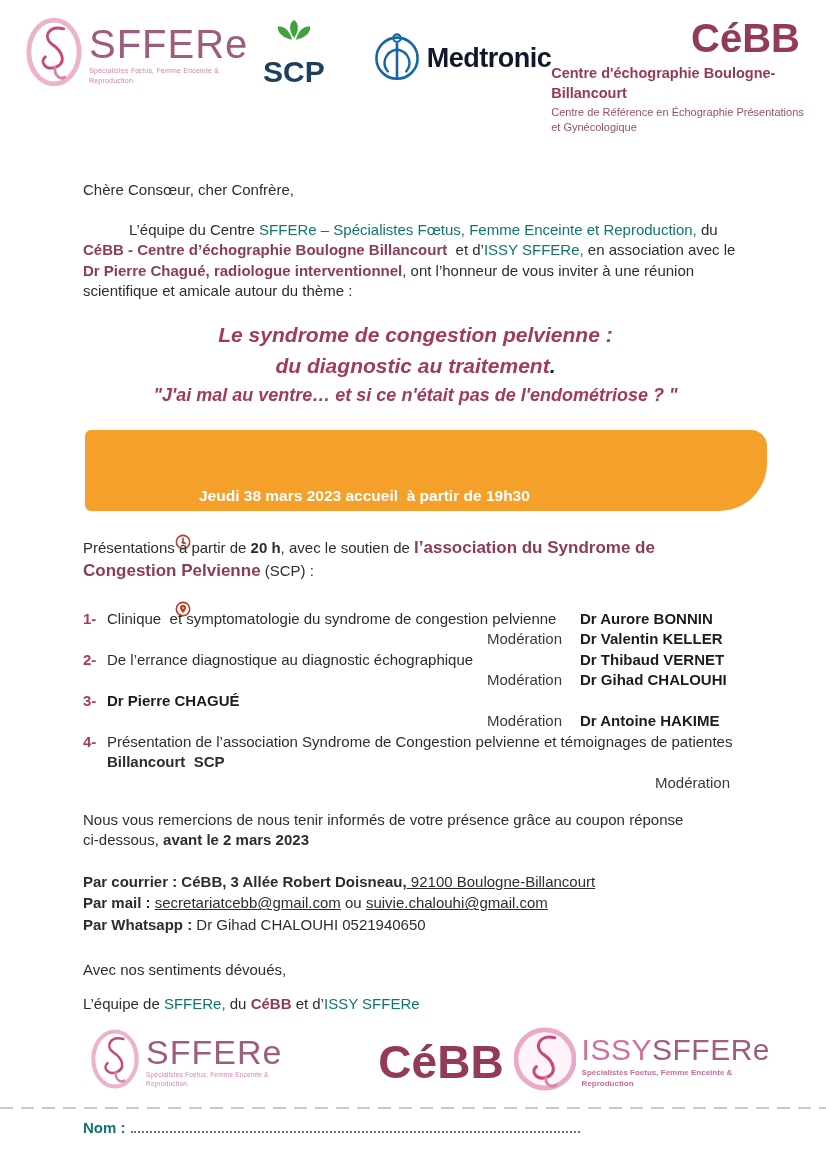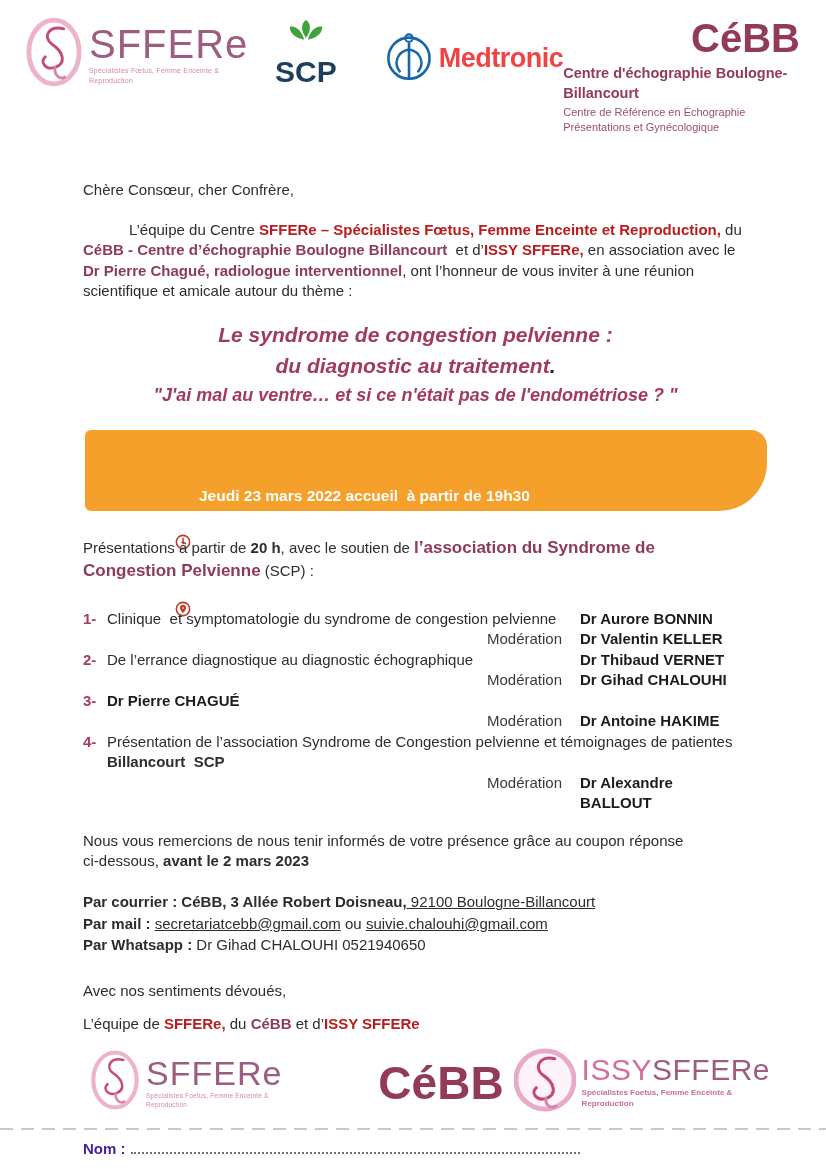--- a/index.html
+++ b/index.html
@@ -9,33 +9,33 @@
     position:relative;overflow:hidden;line-height:1.36;
   }
   .content{padding:0 78px 0 83px;margin-top:45px;}
 
   
   .logo-row{display:flex;align-items:flex-start;padding:16px 12px 0 25px;}
   .sffere-logo{display:flex;align-items:center;width:218px;}
   .sffere-text{margin-left:6px;}
   .sffere-name{font-size:40px;color:#9d5c80;letter-spacing:1px;line-height:1;}
   .sffere-tag{font-size:7px;color:#d884ae;margin-top:2px;letter-spacing:.2px;}
-  .scp-logo{display:flex;flex-direction:column;align-items:center;margin-left:32px;margin-top:4px;justify-content:flex-end;}
+  .scp-logo{display:flex;flex-direction:column;align-items:center;margin-left:20px;margin-top:4px;justify-content:flex-end;}
   .scp-name{font-size:30px;font-weight:bold;color:#1c3f5e;line-height:1;margin-top:-2px;}
   .medtronic-logo{display:flex;align-items:center;margin-left:46px;margin-top:14px;}
-  .medtronic-name{font-size:27px;font-weight:bold;color:#ef4444;margin-left:4px;letter-spacing:-.5px;}
+  .medtronic-name{font-size:27px;font-weight:bold;color:#0f172a;margin-left:4px;letter-spacing:-.5px;}
   .cebb-block{margin-left:auto;margin-top:2px;text-align:left;}
   .cebb-title{font-size:40px;font-weight:bold;color:#93395a;text-align:right;padding-right:14px;line-height:1;}
   .cebb-line1{font-size:14.5px;font-weight:bold;color:#93395a;margin-top:6px;}
   .cebb-line2{font-size:11px;color:#9c4e68;margin-top:2px;}
 
   
   .salutation{margin-top:28px;}
   .intro{margin-top:19px;text-indent:46px;text-align:left;}
-  .seg-pink{color:#b91c1c;font-weight:bold;}
+  .seg-pink{color:#0f766e;font-weight:normal;}
   .seg-maroon{color:#8e3a59;font-weight:bold;}
   .seg-b{font-weight:bold;}
   .seg-u{text-decoration:underline;}
   .seg-dot{color:#222;}
   .seg-maroon-lg{color:#8e3a59;font-weight:bold;font-size:17px;}
 
   .title-block{margin-top:18px;text-align:center;color:#a23a5f;font-weight:bold;font-style:italic;}
   .title-l1,.title-l2{font-size:21px;line-height:31px;}
   .title-l3{font-size:18px;line-height:28px;}
 
@@ -76,21 +76,21 @@
   .issy-name{font-size:30px;line-height:1;letter-spacing:.5px;}
   .issy-pink{color:#d36fa0;}
   .issy-mauve{color:#9d5c80;}
   .issy-tag{font-size:8px;color:#c86d9b;font-weight:bold;margin-top:3px;}
 
   
   .cutline{margin-top:9px;height:2px;width:100%;
     background:repeating-linear-gradient(90deg,#c9c9c9 0 13px,transparent 13px 21px);}
   .form{margin-top:8px;}
   .form-row{display:flex;align-items:baseline;width:497px;line-height:21px;}
-  .form-label{font-weight:bold;color:#4c1d95;margin-right:5px;white-space:nowrap;}
+  .form-label{font-weight:bold;color:#0f766e;margin-right:5px;white-space:nowrap;}
   .dotline{flex:1;border-bottom:2px dotted #6f6f6f;height:0.85em;}
 </style>
 </head>
 <body>
 
 <div class="page">
 
   <div class="logo-row">
     <div class="sffere-logo">
       <span>
@@ -149,21 +149,21 @@
     </div>
 
     <div class="event-box">
       <div class="evt-line">
         <span class="evt-icon">
           <svg width="16" height="16" viewBox="0 0 20 20">
             <circle cx="10" cy="10" r="8.3" fill="none" stroke="#c23a2b" stroke-width="2"></circle>
             <path d="M10 5.5 L10 10 L13.2 12" stroke="#c23a2b" stroke-width="2" fill="none" stroke-linecap="round"></path>
           </svg>
         </span>
-        <span>Jeudi 23 mars 2022 accueil  à partir de 19h30</span>
+        <span>Jeudi 38 mars 2023 accueil  à partir de 19h30</span>
       </div>
       <div class="evt-line">
         <span class="evt-icon">
           <svg width="16" height="16" viewBox="0 0 20 20">
             <circle cx="10" cy="10" r="8.3" fill="none" stroke="#c23a2b" stroke-width="2"></circle>
             <path d="M10 4.8 C7.7 4.8 6.1 6.5 6.1 8.6 C6.1 11 10 14.8 10 14.8 C10 14.8 13.9 11 13.9 8.6 C13.9 6.5 12.3 4.8 10 4.8 Z" fill="#c23a2b"></path>
             <circle cx="10" cy="8.6" r="1.5" fill="#f5a02b"></circle>
           </svg>
         </span>
         <span>Radisson Blu, 31-33 av. Edouard Vaillant -92100 Boulogne-Billancourt</span>
@@ -207,21 +207,20 @@
       </div>
 
       <div class="prog-row">
         <span class="prog-num">4-</span>
         <span class="prog-topic">Présentation de l’association Syndrome de Congestion pelvienne et témoignages de patientes</span>
       </div>
       <div class="prog-speaker-line">Billancourt  SCP</div>
       <div class="prog-row">
         <span class="prog-num"></span>
         <span class="prog-mod">Modération</span>
-        <span class="prog-name">Dr Alexandre BALLOUT</span>
       </div>
     </div>
 
     <div class="thanks">
       <div>Nous vous remercions de nous tenir informés de votre présence grâce au coupon réponse</div>
       <div><span style="white-space: pre-wrap;">ci-dessous, </span><span class="seg-b" style="white-space: pre-wrap;">avant le 2 mars 2023</span></div>
     </div>
 
     <div class="contacts">
       <div><span class="seg-b" style="white-space: pre-wrap;">Par courrier : CéBB, 3 Allée Robert Doisneau,</span><span style="white-space: pre-wrap; text-decoration: underline;"> 92100 Boulogne-Billancourt</span></div>

